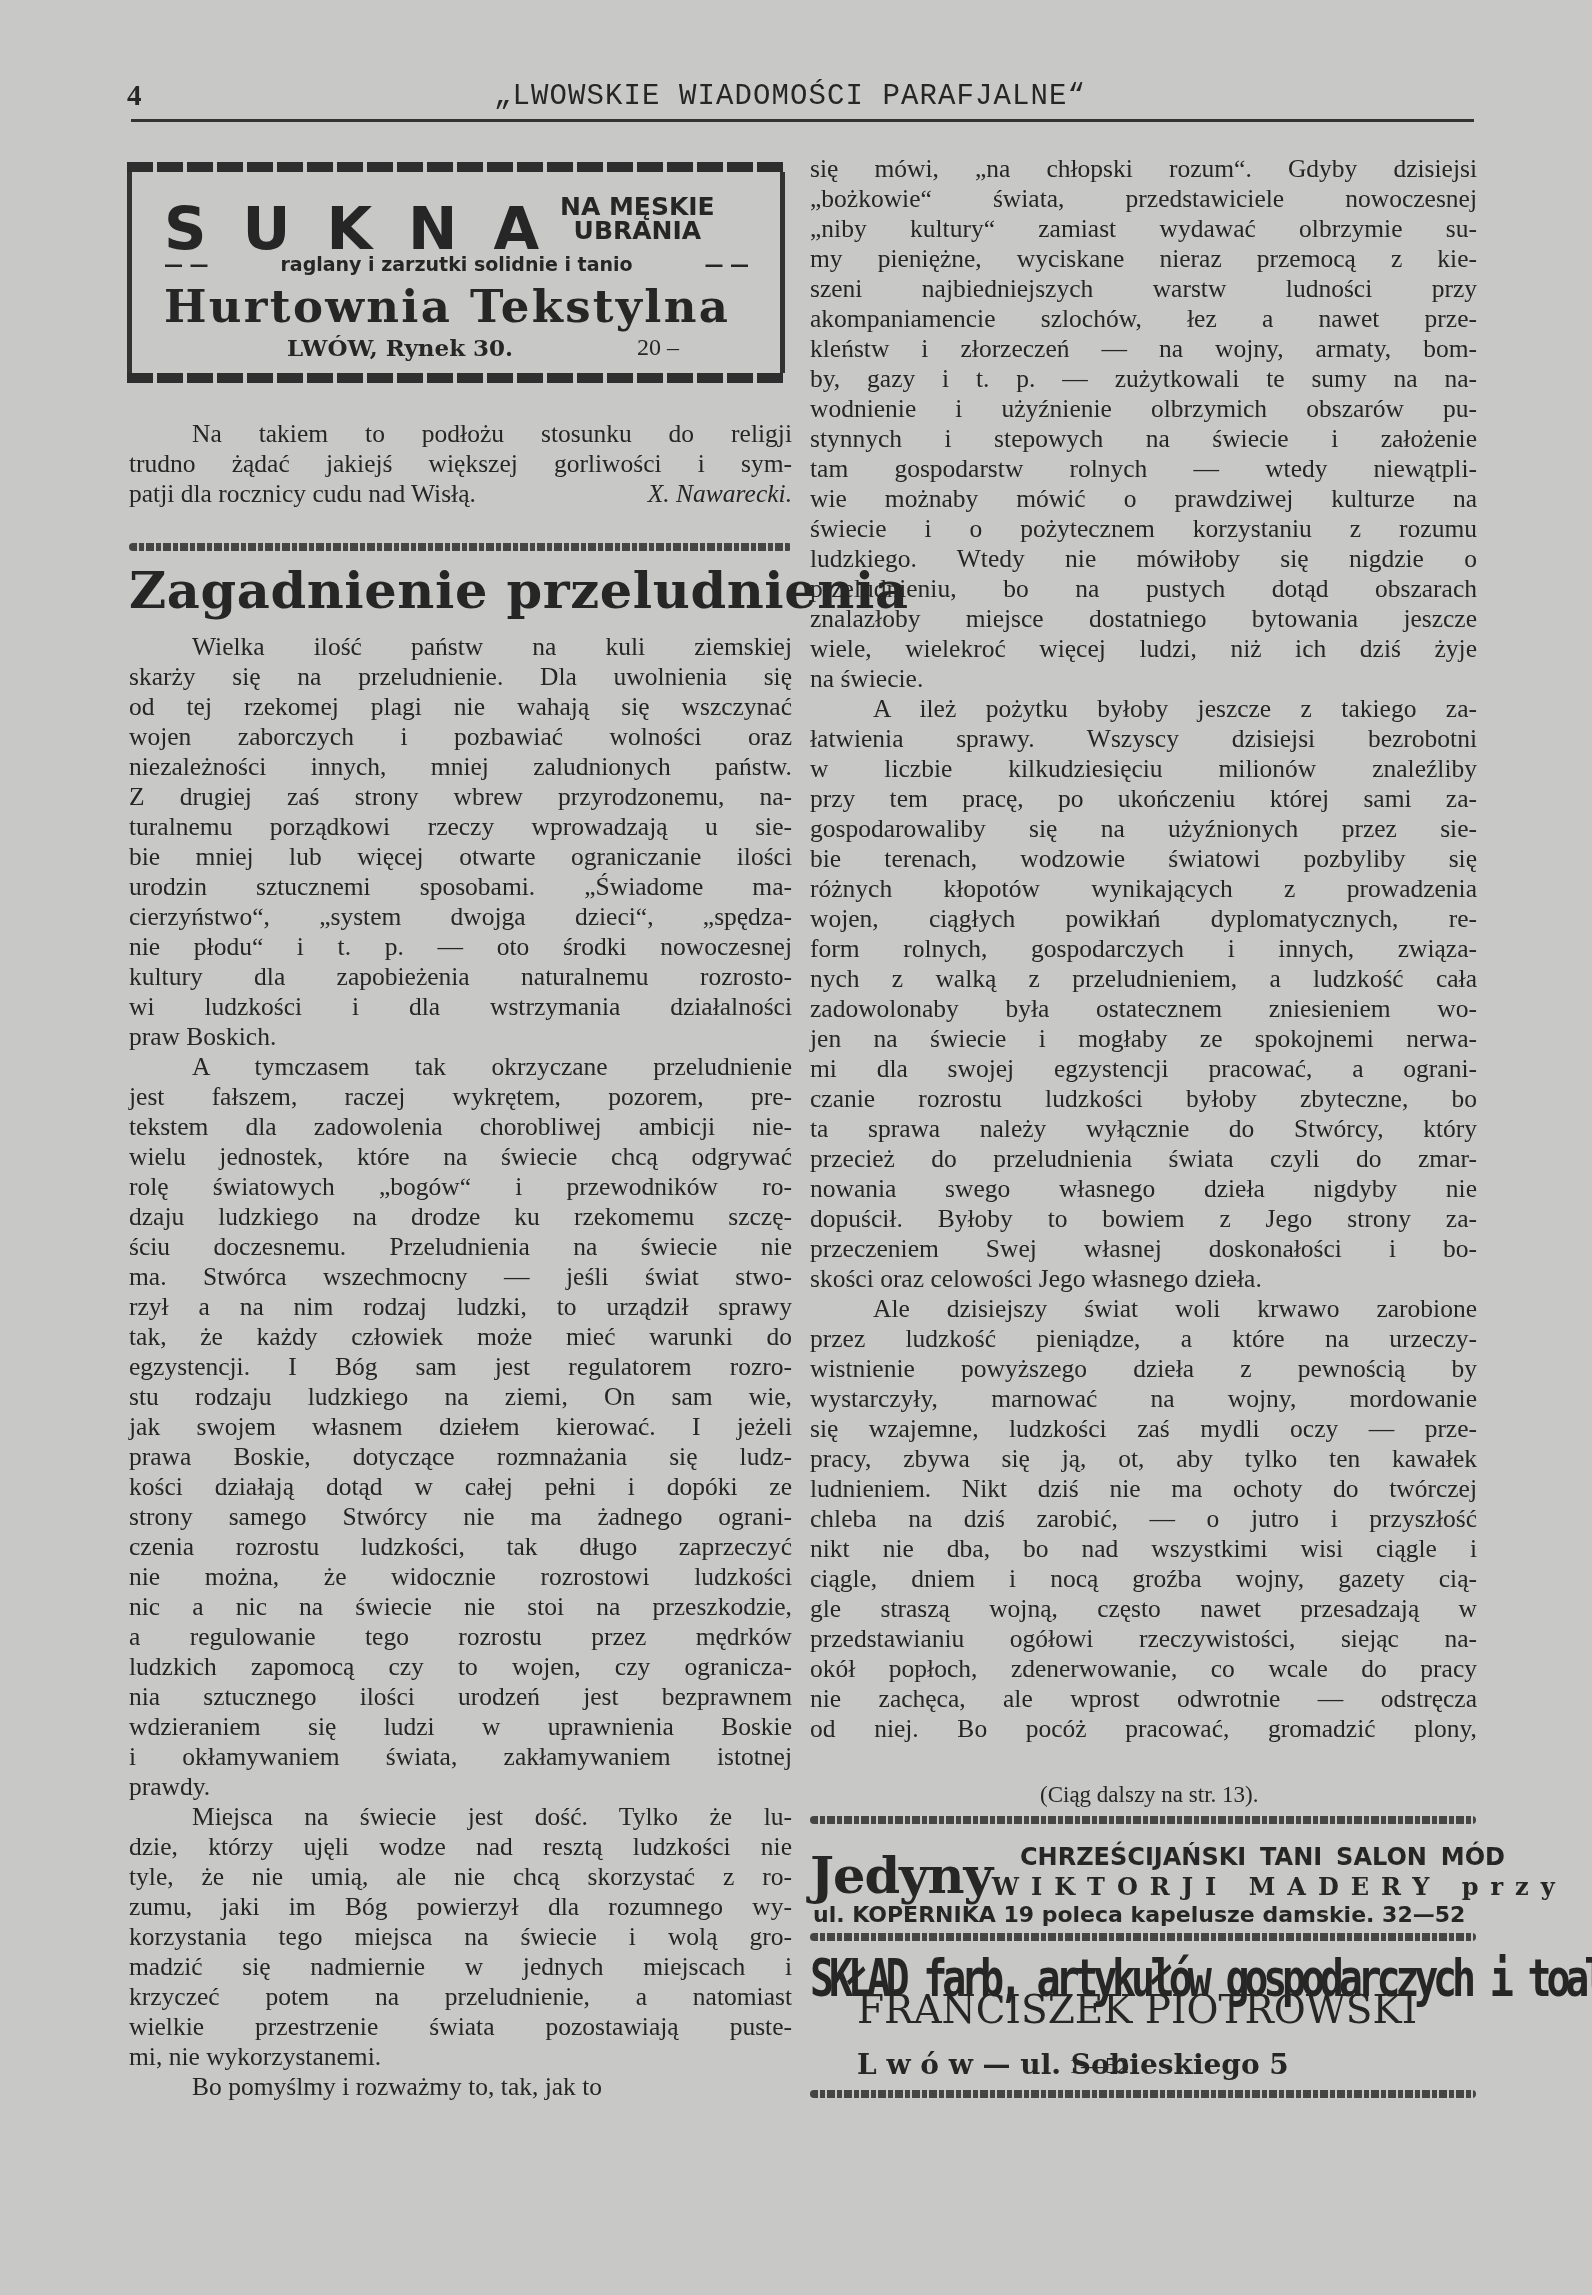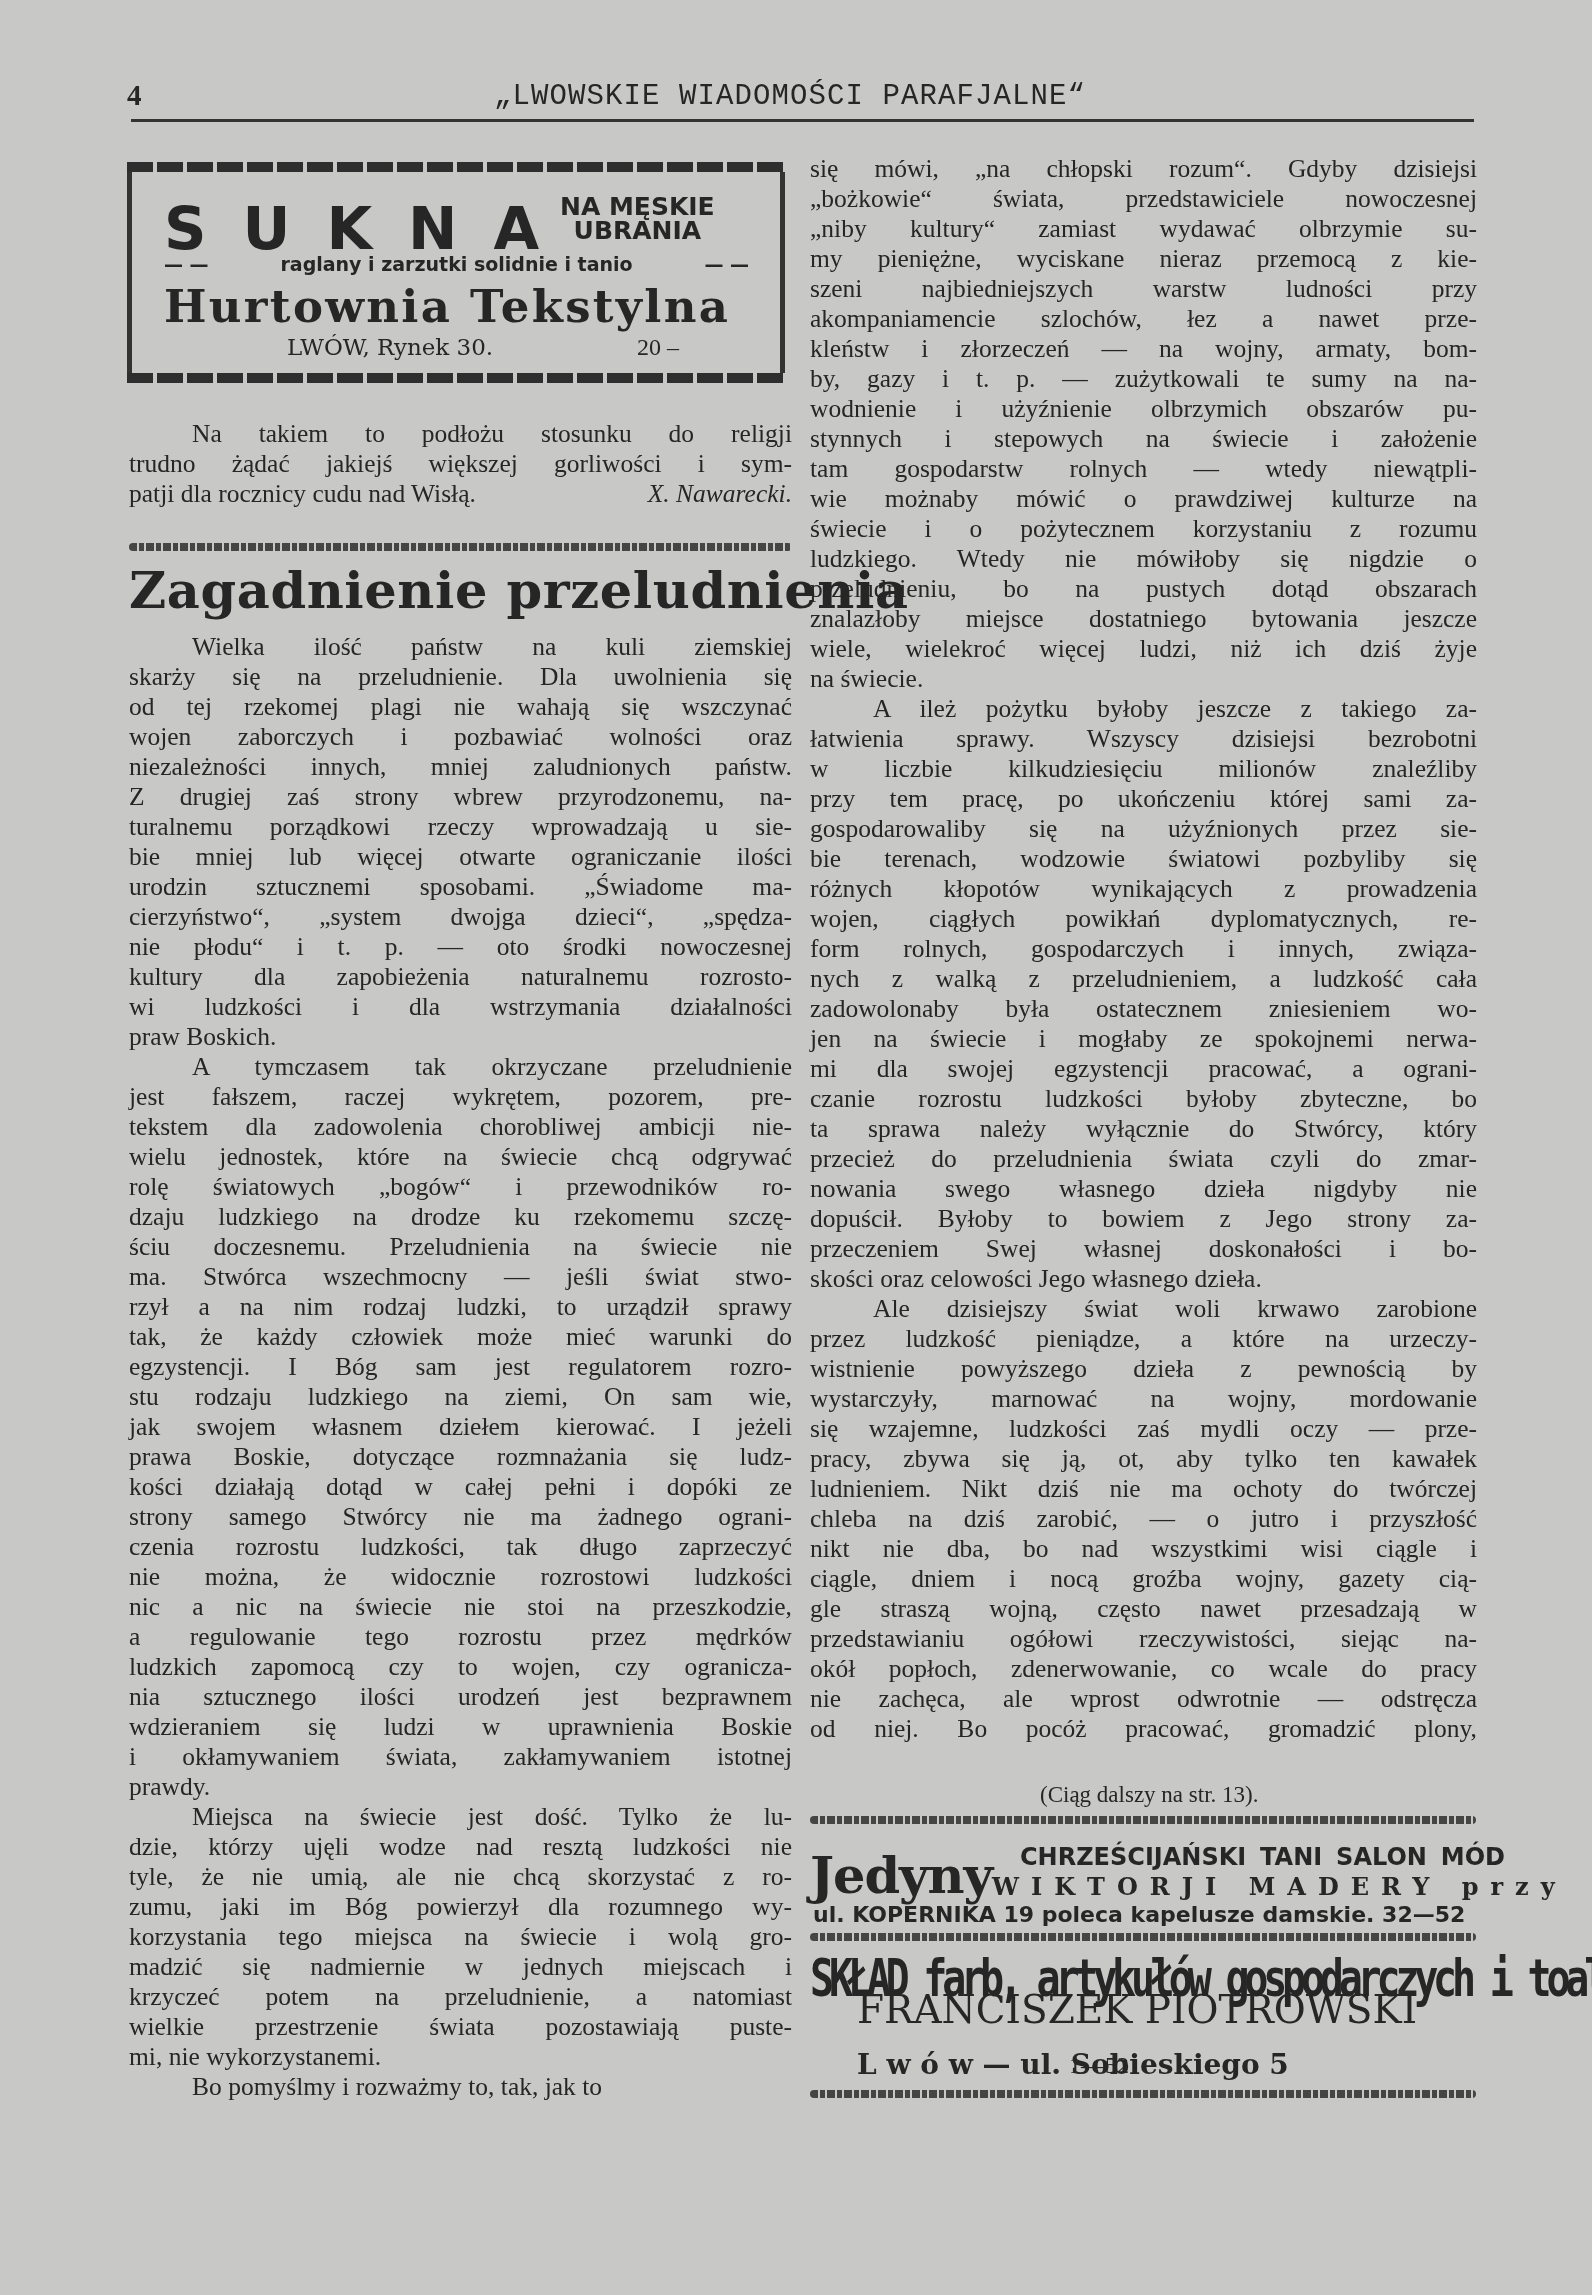--- a/index.html
+++ b/index.html
@@ -27,21 +27,21 @@
   
   #ad-sukna { left:127px; top:162px; width:648px; height:221px;
     border-left:5.2px solid #333; border-right:5.2px solid #333; }
   .dash-border { position:absolute; left:-5.2px; right:-5.2px; height:10.3px;
     background:repeating-linear-gradient(90deg,#2e2e2e 0 26.4px,#c8c8c6 26.4px 30px); }
   #ad-sukna .top { top:0; } #ad-sukna .bottom { bottom:0; }
   #sukna-word { left:32px; top:32px; font-size:59px; letter-spacing:36px; font-family:"DejaVu Sans", sans-serif; font-weight:bold; }
   #sukna-sub { left:428px; top:33px; font-size:25px; line-height:24px; font-family:"DejaVu Sans", sans-serif; font-weight:bold; text-align:center; }
   #sukna-tagline { left:32px; top:91px; width:585px; font-size:19px; font-family:"DejaVu Sans", sans-serif; font-weight:bold; display:flex; justify-content:space-between; }
   #sukna-firm { left:32px; top:118px; font-size:45px; font-family:"DejaVu Serif", serif; font-weight:bold; letter-spacing:2.3px; }
-  #sukna-address { left:155px; top:172px; font-size:23px; font-family:"DejaVu Serif", serif; font-weight:normal; }
+  #sukna-address { left:155px; top:172px; font-size:23px; font-family:"DejaVu Serif", serif; font-weight:bold; }
   #sukna-code { left:505px; top:172px; font-size:24px; }
 
   .ornament { position:absolute; height:8px;
     background:repeating-linear-gradient(90deg,#2e2e2e 0 8px,#c8c8c6 8px 10.3px,#2e2e2e 10.3px 15px,#c8c8c6 15px 17px);
     border-radius:4px; opacity:.85; }
   #orn-left { left:129px; top:543px; width:663px; }
 
   #article-title { left:129px; top:560px; font-size:51px; font-weight:bold; font-family:"DejaVu Serif", serif; letter-spacing:0.6px; }
   #col-left2 { left:129px; top:632px; }
 

